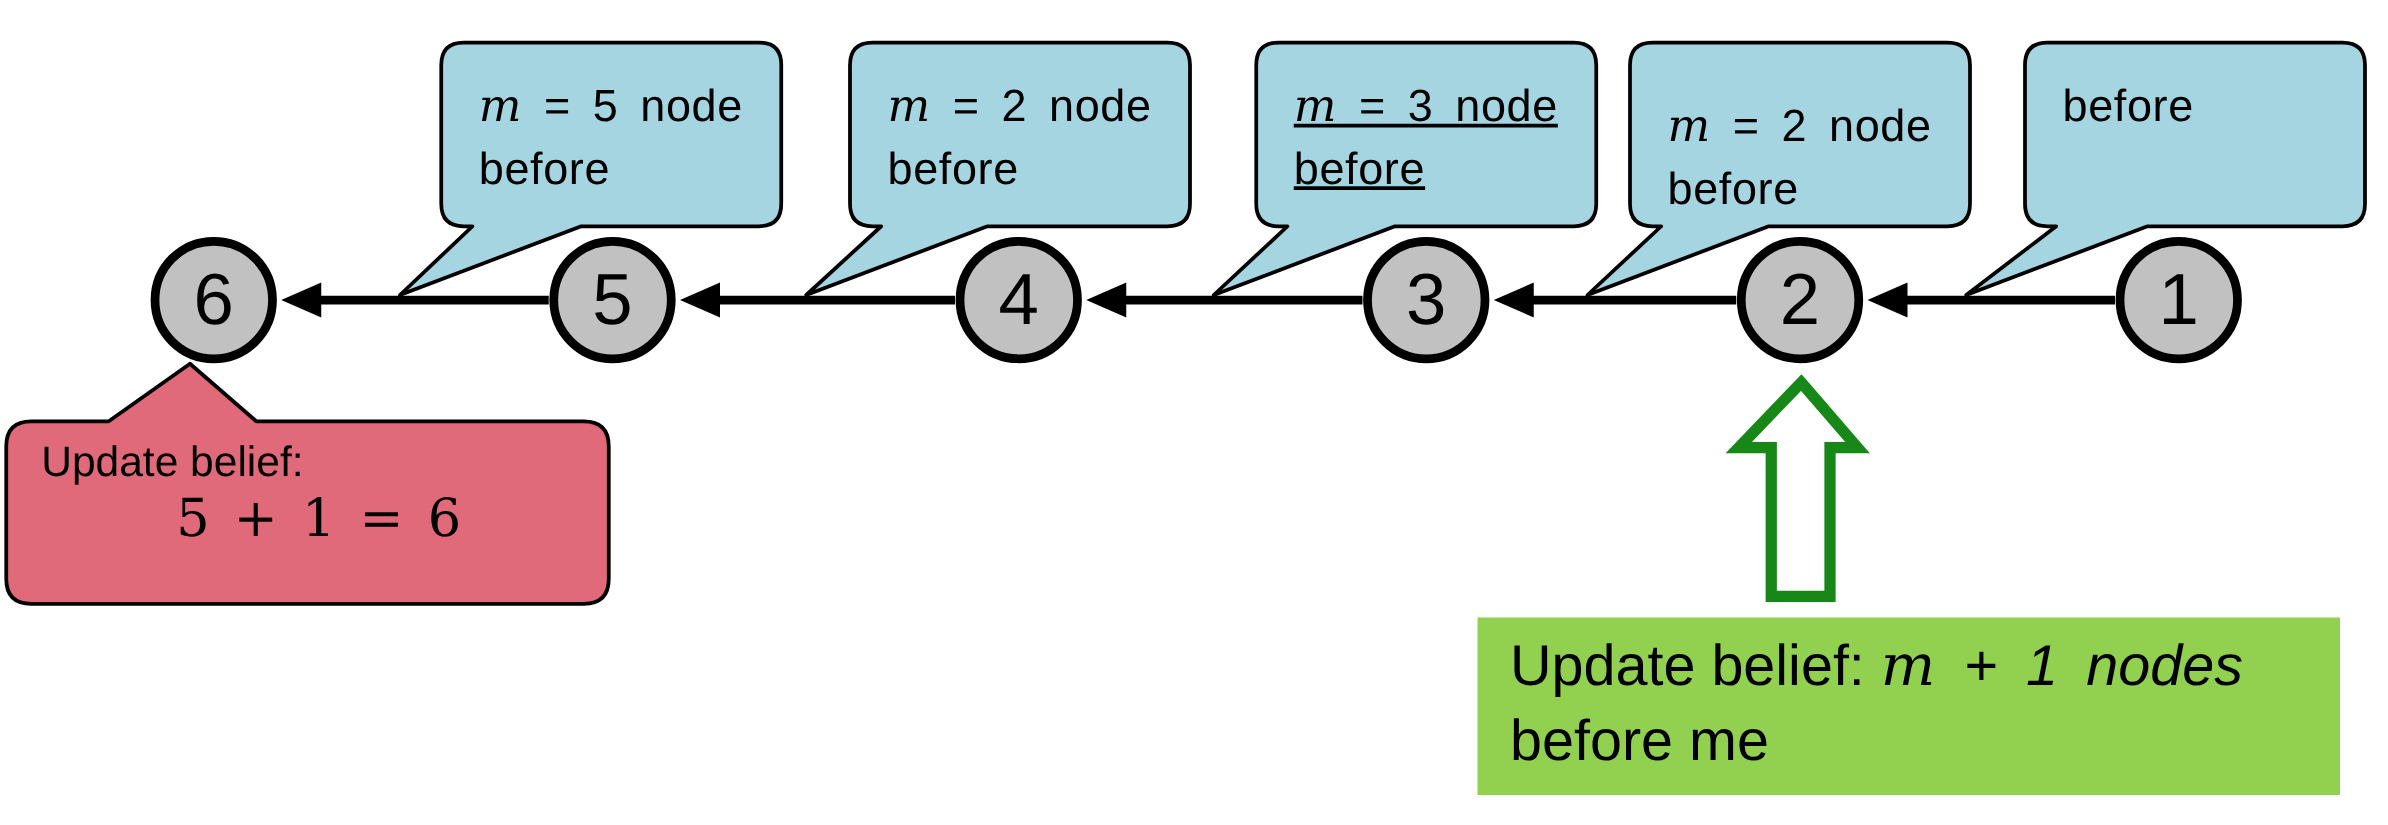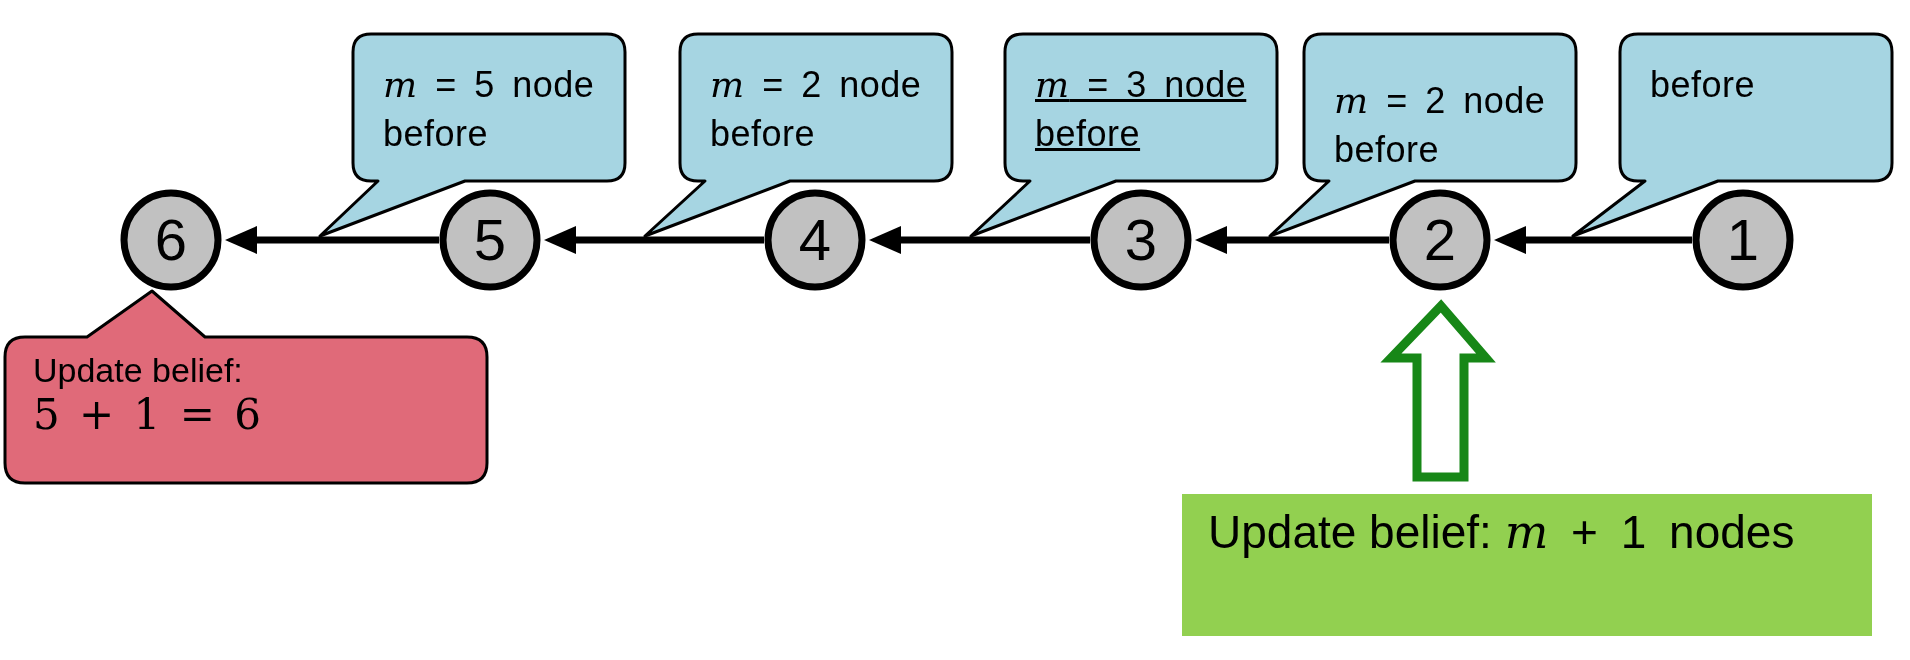--- a/index.html
+++ b/index.html
@@ -35,20 +35,21 @@
     font-style: italic;
   }
   .callout-text .eqn { word-spacing: 7px; }
 
   .result-text { font-size: 34px; line-height: 40px; }
   .result-line2 {
     font-family: "DejaVu Serif", serif;
     font-style: normal;
     font-size: 42px;
     line-height: 50px;
+    margin-left: 108px;
     word-spacing: 6px;
     white-space: nowrap;
   }
 
   .rule-box {
     position: absolute;
     left: 1182px;
     top: 494px;
     width: 690px;
     height: 142px;
@@ -56,21 +57,21 @@
     z-index: 2;
   }
   .rule-text {
     position: absolute;
     left: 26px;
     top: 8px;
     font-size: 46px;
     line-height: 60px;
     white-space: nowrap;
   }
-  .rule-text .eqn { word-spacing: 10px; }
+  .rule-text .eqn { word-spacing: 10px; font-style: italic; }
 </style>
 </head>
 <body>
 
 <div id="canvas">
 
   <svg id="shapes" width="1910" height="660" viewBox="0 0 1910 660">
 
     <g stroke="#000" stroke-width="7" fill="#000">
       <line x1="439" y1="240" x2="239" y2="240"></line>
@@ -135,16 +136,17 @@
   </div>
 
   <div class="txt result-text" style="left:33px; top:350px;">
     <div>Update belief:</div>
     <div class="result-line2">5 + 1 = 6</div>
   </div>
 
   <div class="rule-box">
     <div class="rule-text">
       <div><span>Update belief: </span><span class="mvar">m</span><span class="eqn"> + 1 nodes</span></div>
+      <div>before me</div>
     </div>
   </div>
 
 </div>
 
 </body></html>

